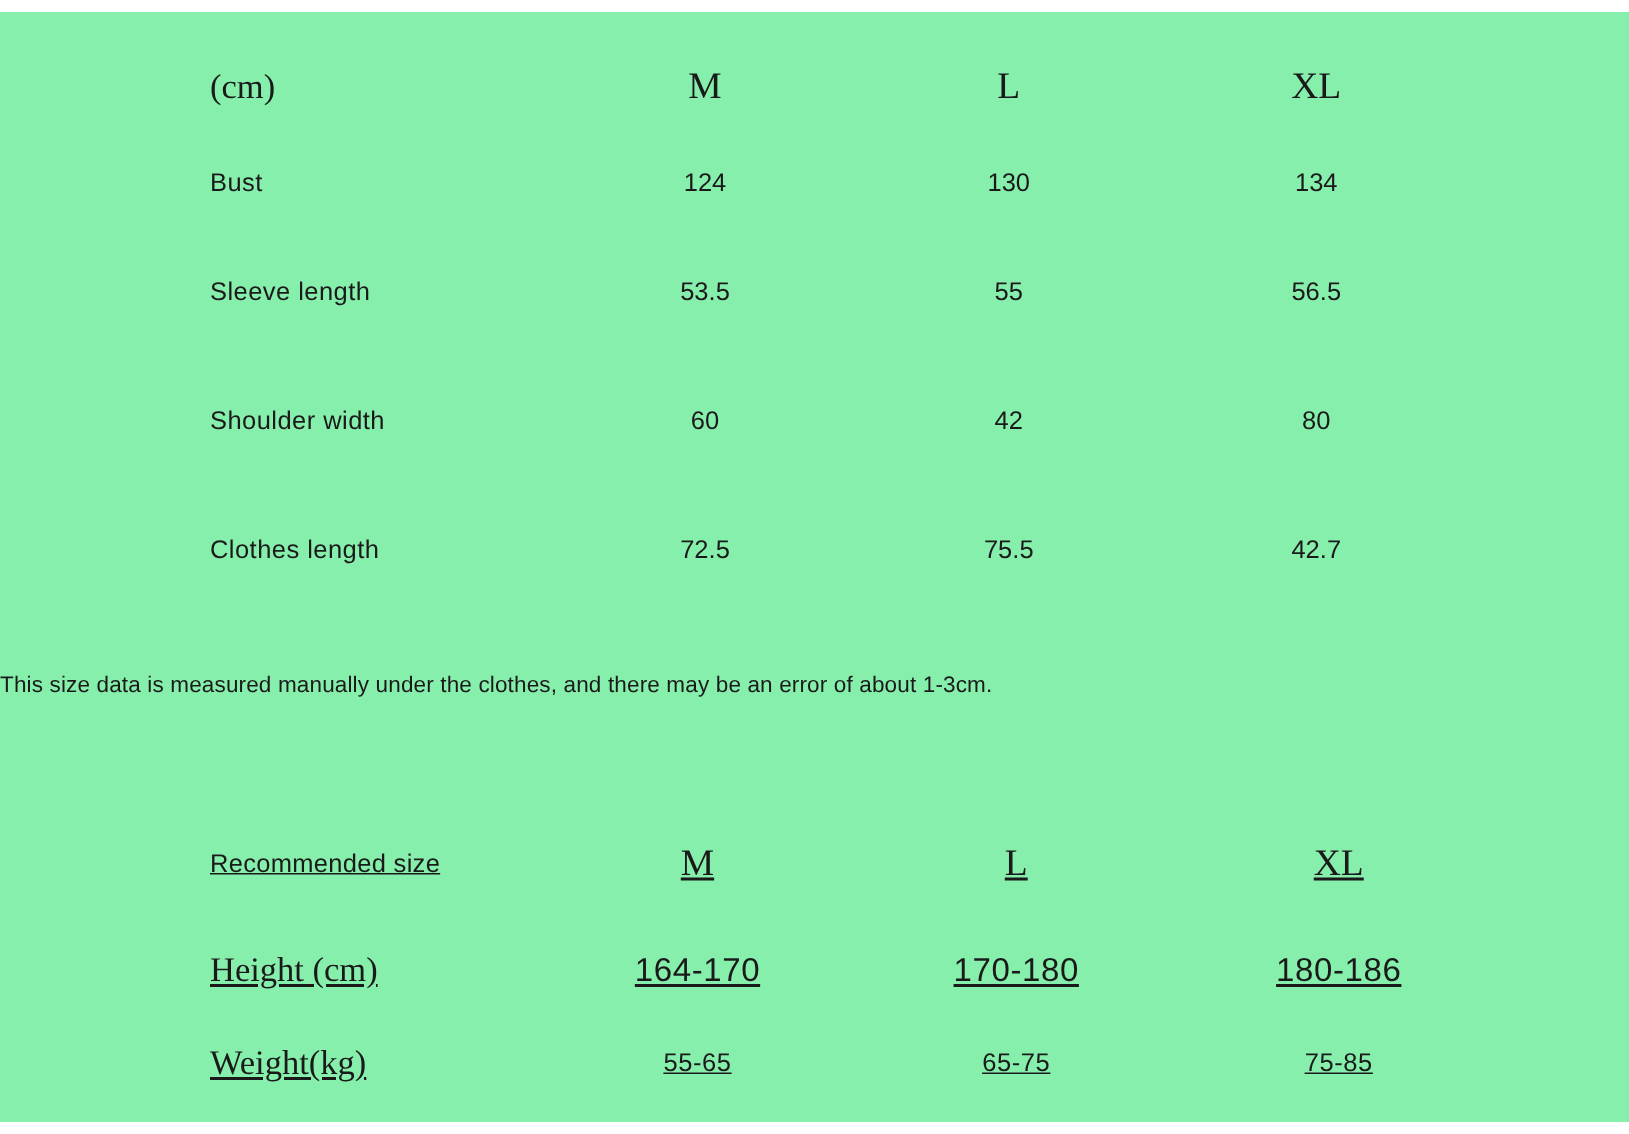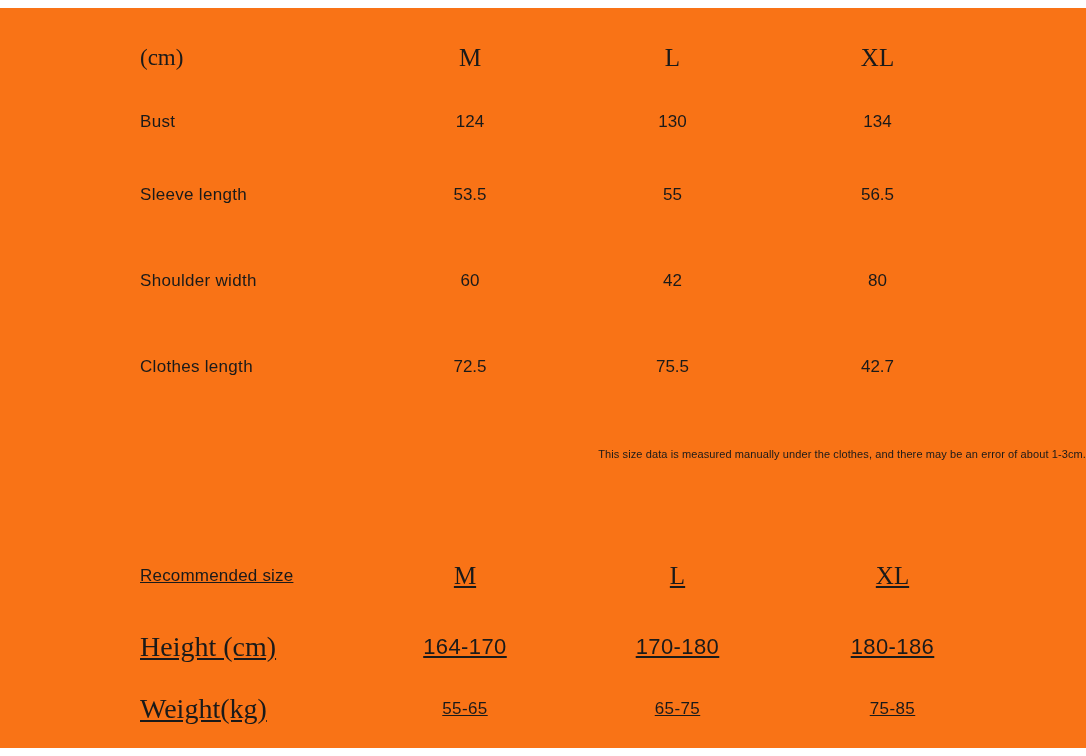--- a/index.html
+++ b/index.html
@@ -20,21 +20,21 @@
     height: 756px;
     background: #ffffff;
     box-sizing: border-box;
   }
   .page-inner {
     position: absolute;
     left: 0;
     top: 8px;
     right: 0;
     bottom: 8px;
-    background: #f97316;
+    background: #86efac;
   }
 
   
   .size-table {
     position: absolute;
     left: 140px;
     top: 16px;
     width: 840px;
     border-collapse: collapse;
     table-layout: fixed;
@@ -71,22 +71,22 @@
     font-size: 17px;
     color: #1a1a1a;
   }
   .row-bust td { height: 60px; }
 
   .note {
     position: absolute;
     left: 0;
     right: 0;
     top: 440px;
-    text-align: right;
-    font-size: 11px;
+    text-align: left;
+    font-size: 15px;
     letter-spacing: 0.1px;
     color: #1a1a1a;
   }
 
   
   .rec-table {
     position: absolute;
     left: 120px;
     top: 528px;
     width: 870px;
@@ -110,21 +110,21 @@
     letter-spacing: 0.2px;
   }
   .rec-hdr-size {
     font-family: "Liberation Serif", serif;
     font-size: 25px;
   }
 
   .rec-row td { height: 62px; }
   .rec-row-label {
     font-family: "Liberation Serif", serif;
-    font-size: 28px;
+    font-size: 23px;
   }
   .rec-row-val {
     font-size: 22px;
     letter-spacing: 0.4px;
   }
   .rec-row-val.small { font-size: 17px; }
 </style>
 </head>
 <body>
 

